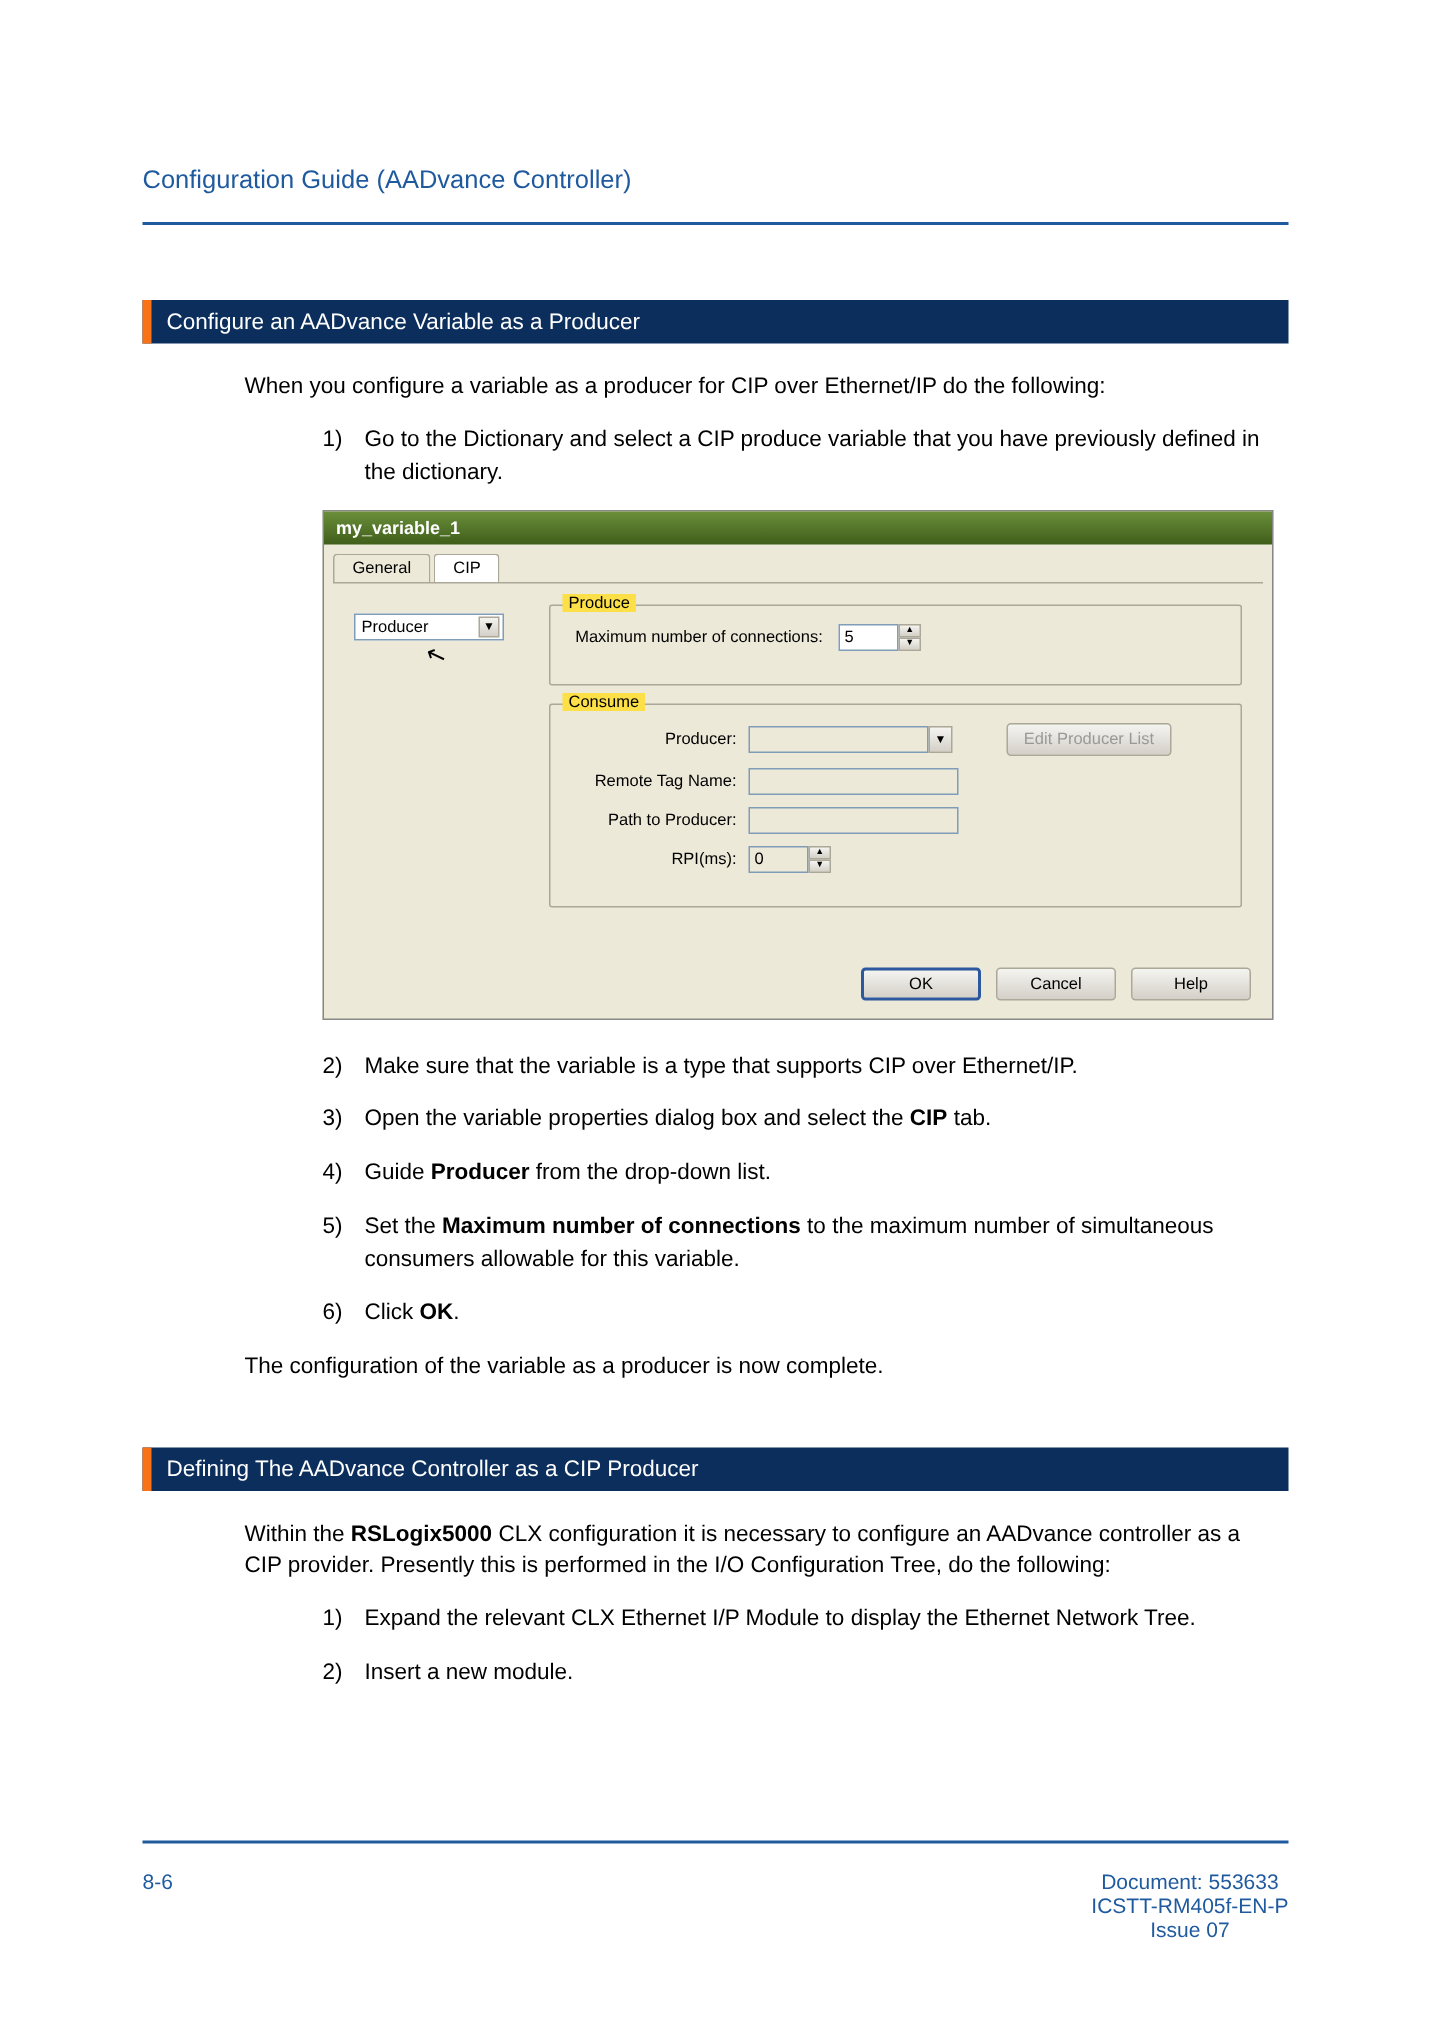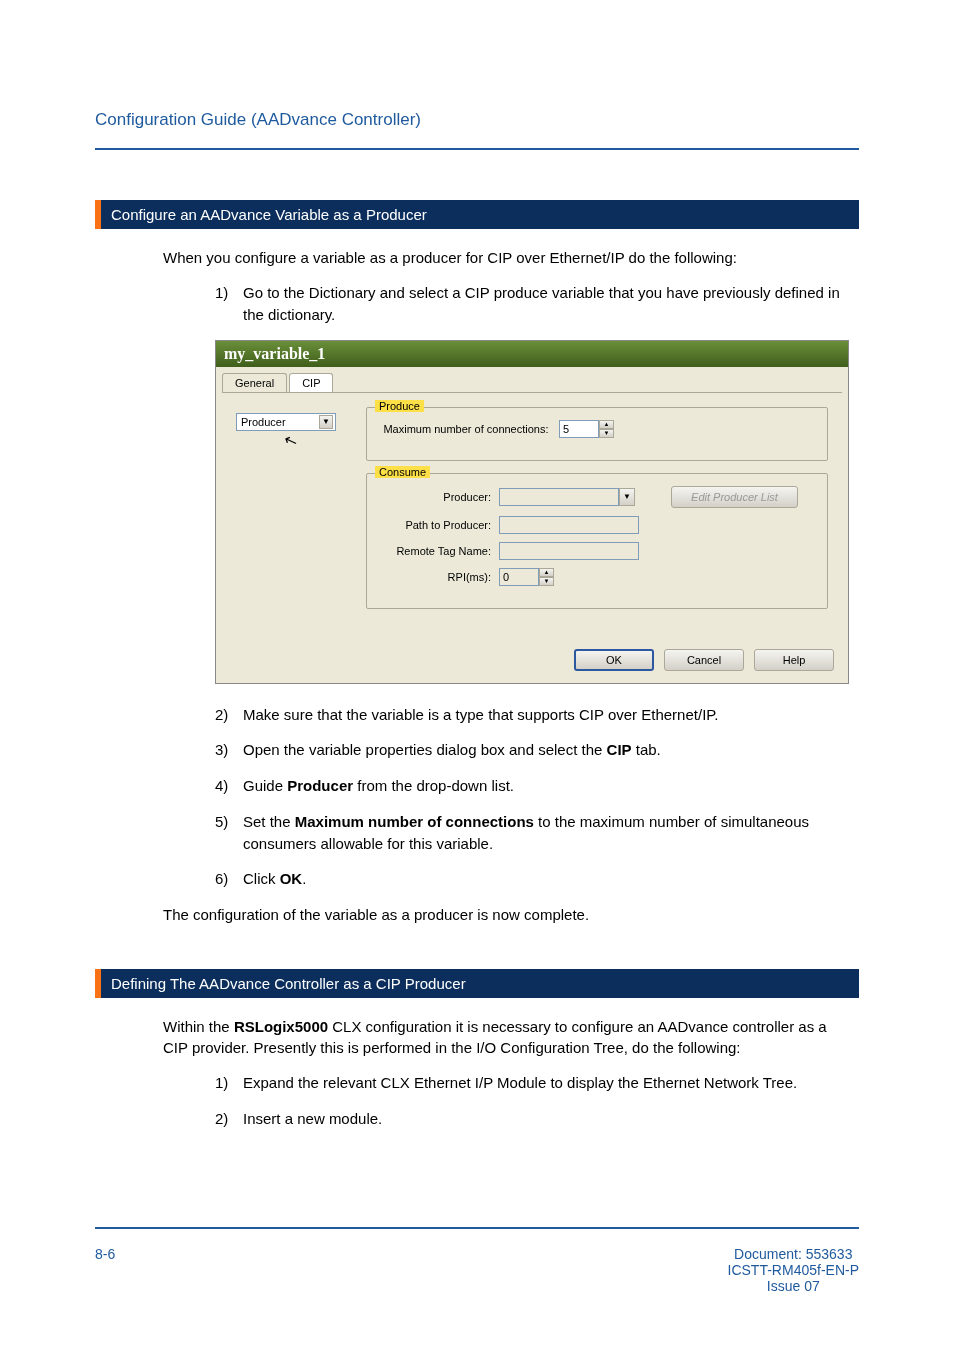--- a/index.html
+++ b/index.html
@@ -62,22 +62,21 @@
   background: #ece9d8;
   font-family: Tahoma, sans-serif;
   font-size: 11px;
   color: #000;
 }
 .titlebar {
   background: linear-gradient(#6a8f3a, #3f5e1a);
   color: #fff;
   padding: 4px 8px;
   font-weight: bold;
-  font-size: 16px;
-  font-family: Liberation Serif, serif;
+  font-size: 12px;
 }
 .tabs {
   display: flex;
   padding: 6px 6px 0 6px;
   gap: 2px;
 }
 .tab {
   padding: 3px 12px;
   border: 1px solid #aca899;
   border-bottom: none;
@@ -193,21 +192,21 @@
   width: 80px; height: 22px;
   background: linear-gradient(#f4f4f0,#d4d0c8);
   border: 1px solid #aca899;
   border-radius: 3px;
   font-size: 11px;
   display:flex; align-items:center; justify-content:center;
 }
 .win-btn.default {
   border: 2px solid #2c58a0;
 }
-.win-btn.wide { width: 127px; font-style: italic; }
+.win-btn.wide { width: 110px; }
 .win-btn.disabled { color: #999; }
 .button-bar {
   display: flex;
   justify-content: flex-end;
   gap: 10px;
   padding: 8px 14px 12px 14px;
 }
 .footer-rule {
   position: absolute;
   bottom: 120px;
@@ -274,25 +273,25 @@
         <div class="form-row">
           <div class="form-label-s">Producer:</div>
           <div class="combo">
             <div class="input-box input-disabled"></div>
             <div class="chev">▼</div>
           </div>
           <div style="width:20px"></div>
           <div class="win-btn wide disabled">Edit Producer List</div>
         </div>
         <div class="form-row">
+          <div class="form-label-s">Remote Tag Name:</div>
+          <div class="input-box input-disabled" style="width:140px"></div>
+        </div>
+        <div class="form-row">
           <div class="form-label-s">Path to Producer:</div>
-          <div class="input-box input-disabled" style="width:140px"></div>
-        </div>
-        <div class="form-row">
-          <div class="form-label-s">Remote Tag Name:</div>
           <div class="input-box input-disabled" style="width:140px"></div>
         </div>
         <div class="form-row">
           <div class="form-label-s">RPI(ms):</div>
           <div class="spinner">
             <div class="input-box input-disabled">0</div>
             <div class="spin-btns">
               <div>▲</div>
               <div>▼</div>
             </div>

